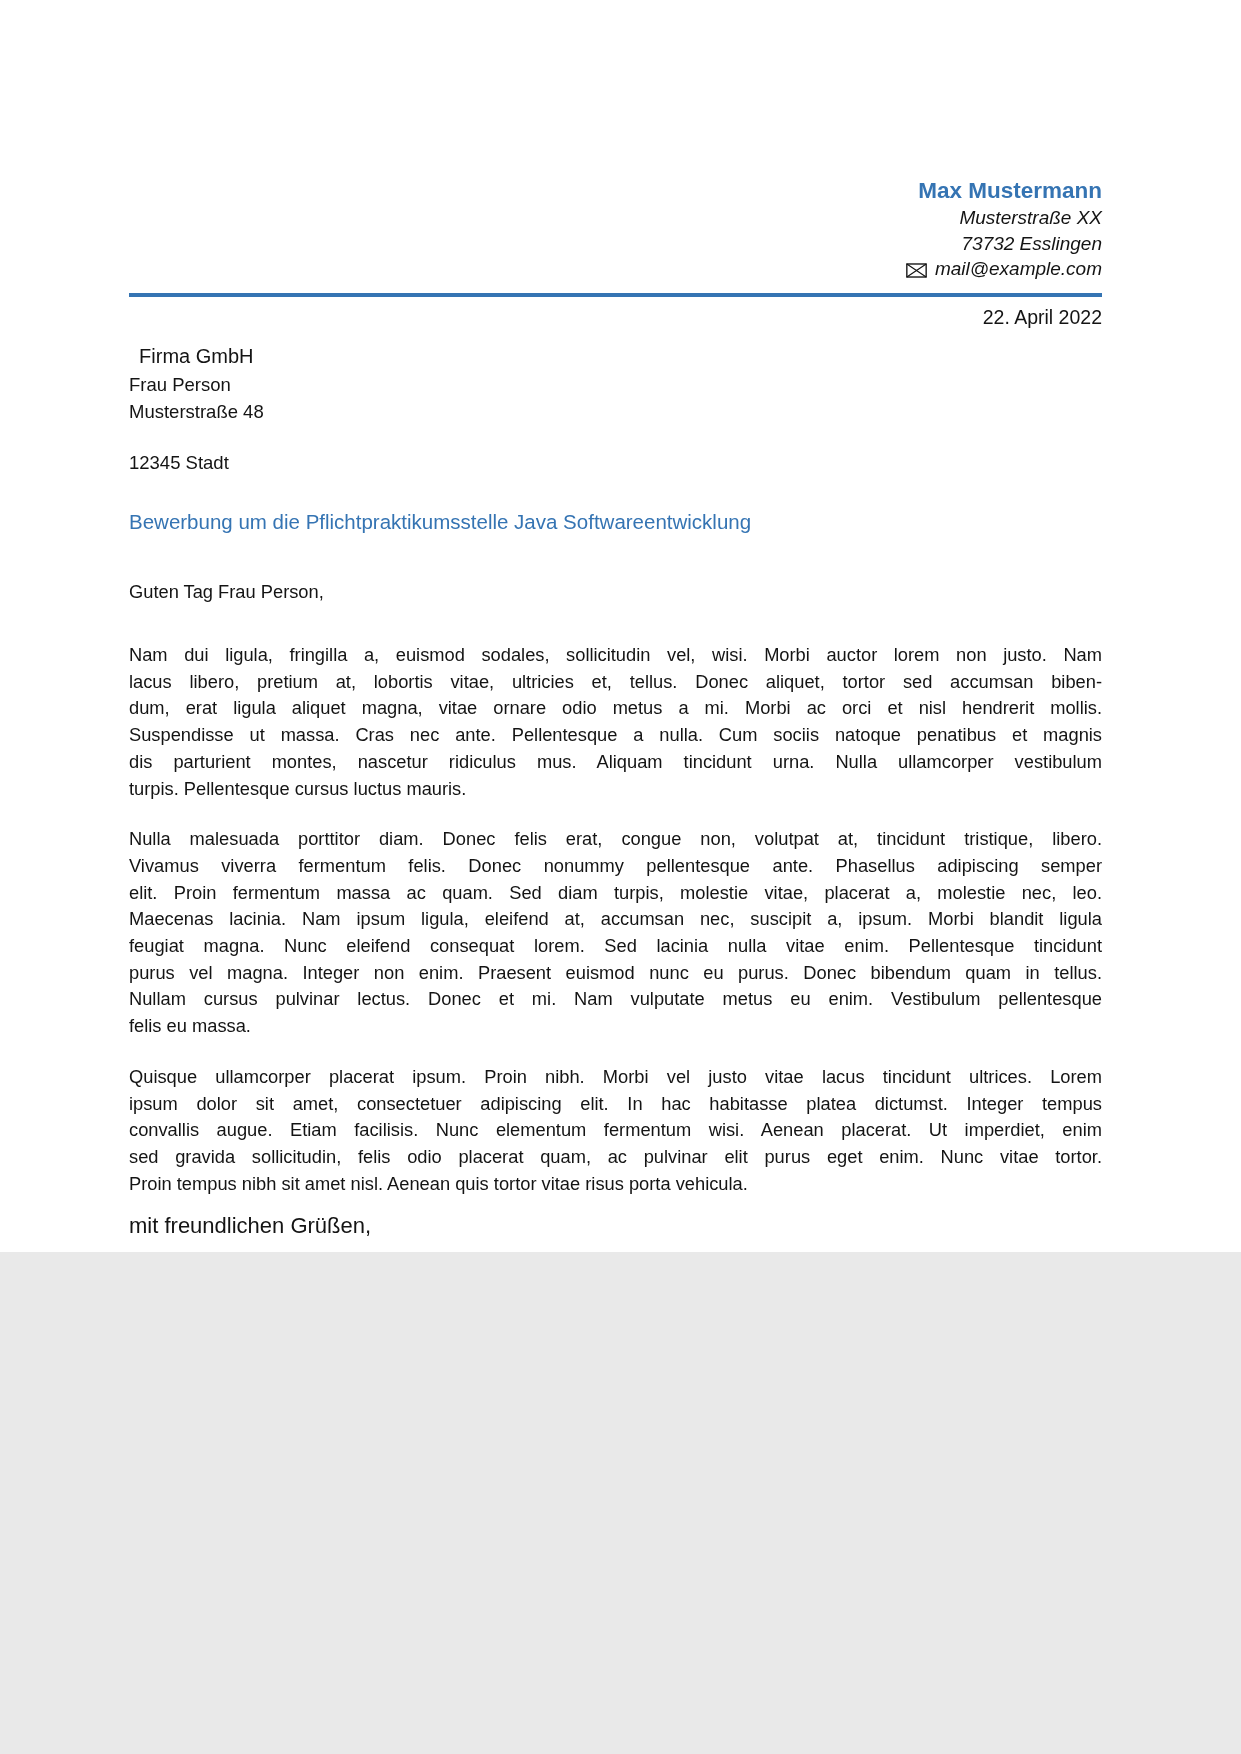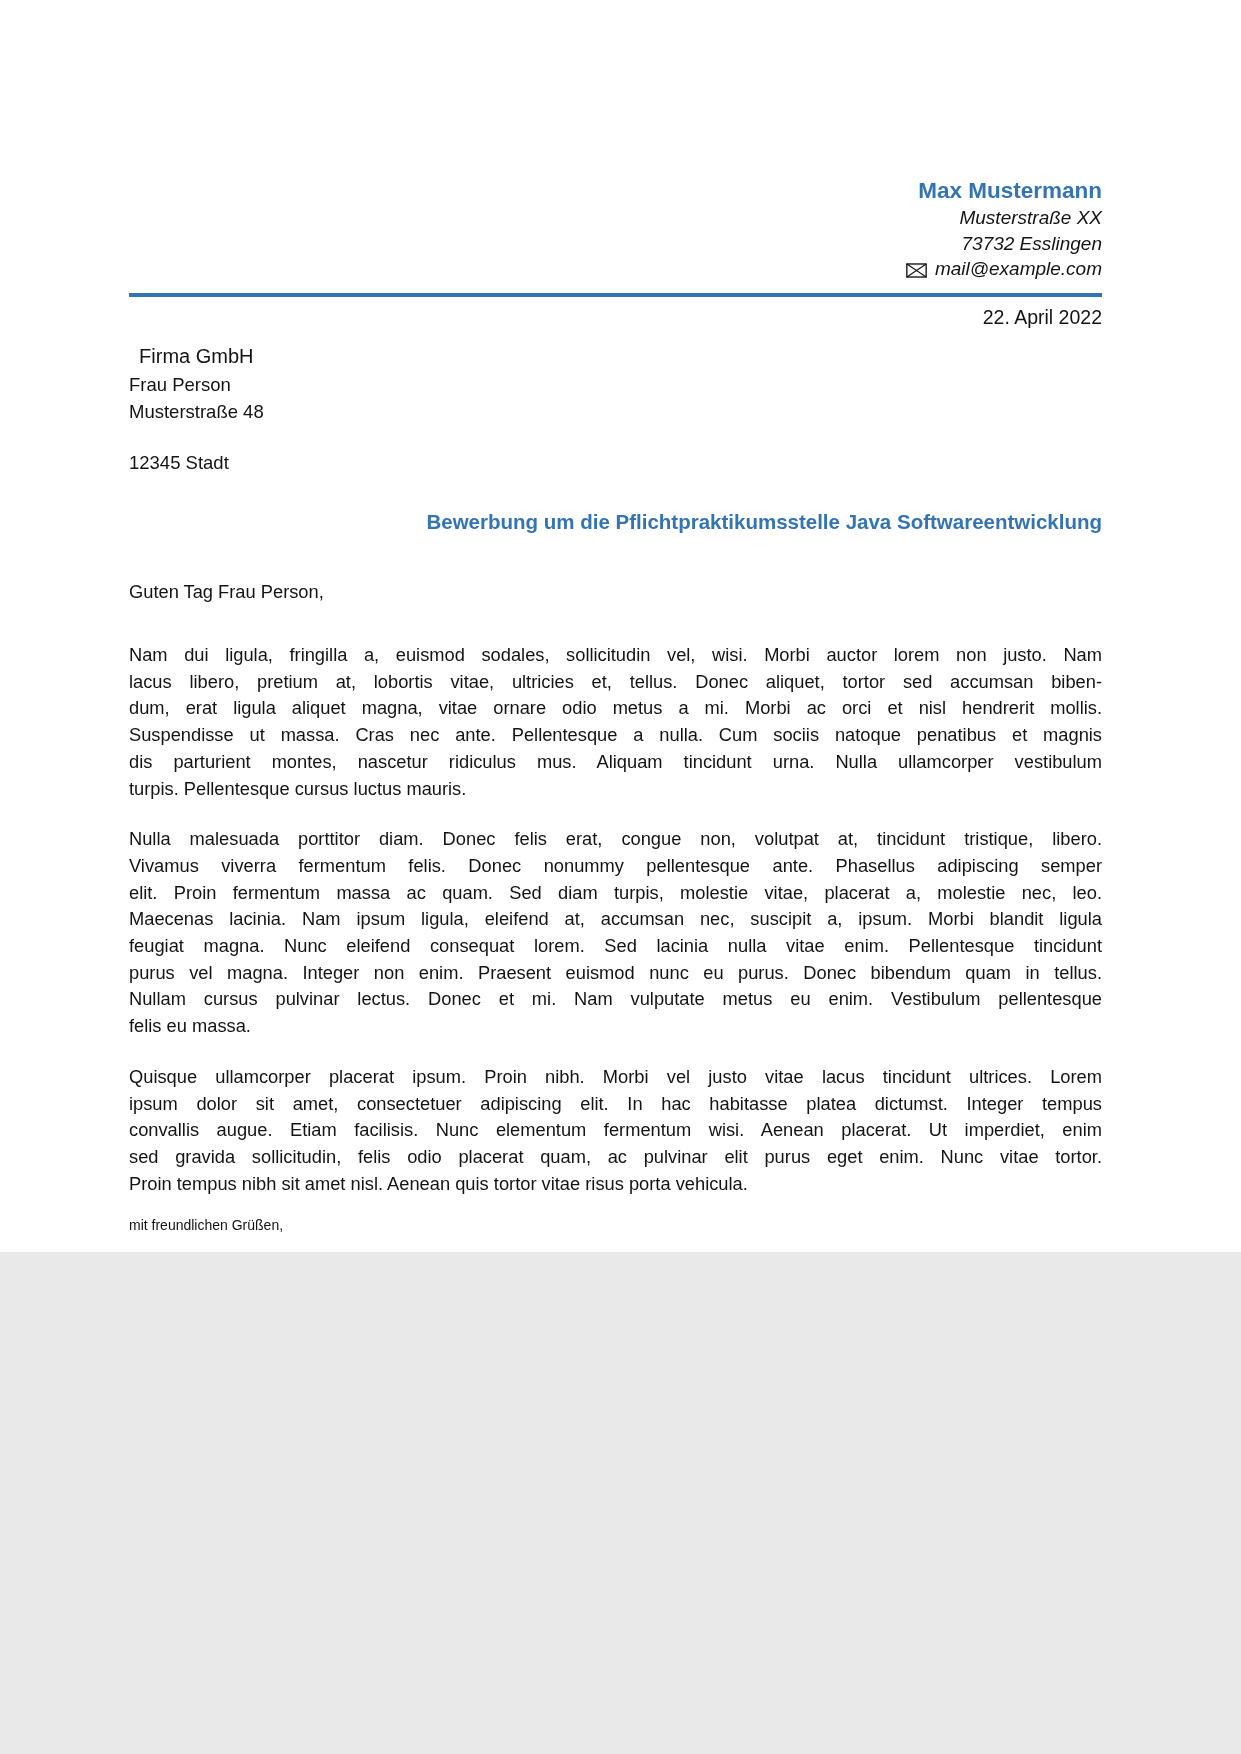--- a/index.html
+++ b/index.html
@@ -21,30 +21,30 @@
   
   .rule{position:absolute;left:129px;top:293px;width:973px;height:4px;background:#3574b3;}
   .date{position:absolute;top:306px;right:139px;font-size:19.5px;}
   
   .recipient{position:absolute;left:129px;top:341px;}
   .recipient .company{font-size:20px;line-height:30px;text-align:center;}
   .recipient .line{font-size:18.5px;line-height:27px;}
   .recipient .city{margin-top:24px;}
   
   .content{position:absolute;left:129px;top:509px;width:973px;}
-  .subject{font-size:20.5px;font-weight:bold;color:#3574b3;line-height:26px;text-align:right;}
+  .subject{font-size:20.5px;font-weight:normal;color:#3574b3;line-height:26px;}
   .salutation{margin-top:43px;font-size:18.3px;line-height:27px;}
   .body-text{margin-top:37px;}
   .para{margin:0 0 24px 0;}
   .para .line{
     font-size:18.3px;line-height:26.7px;
     text-align:justify;text-align-last:justify;
   }
   .para .line:last-child{text-align-last:left;}
-  .regards{margin-top:-9px;font-size:14px;line-height:27px;}
+  .regards{margin-top:-9px;font-size:22px;line-height:27px;}
   .signature{display:block;margin:8px 0 2px -2px;}
   .signer{font-size:19px;font-weight:bold;line-height:24px;}
   
   .enclosures{position:absolute;left:129px;top:1437px;}
   .enclosures .title{font-size:20px;font-weight:bold;font-style:italic;line-height:28px;}
   .enclosures .enclosure-item{font-size:18.5px;font-style:italic;line-height:29px;}
 </style>
 </head>
 <body>
 

